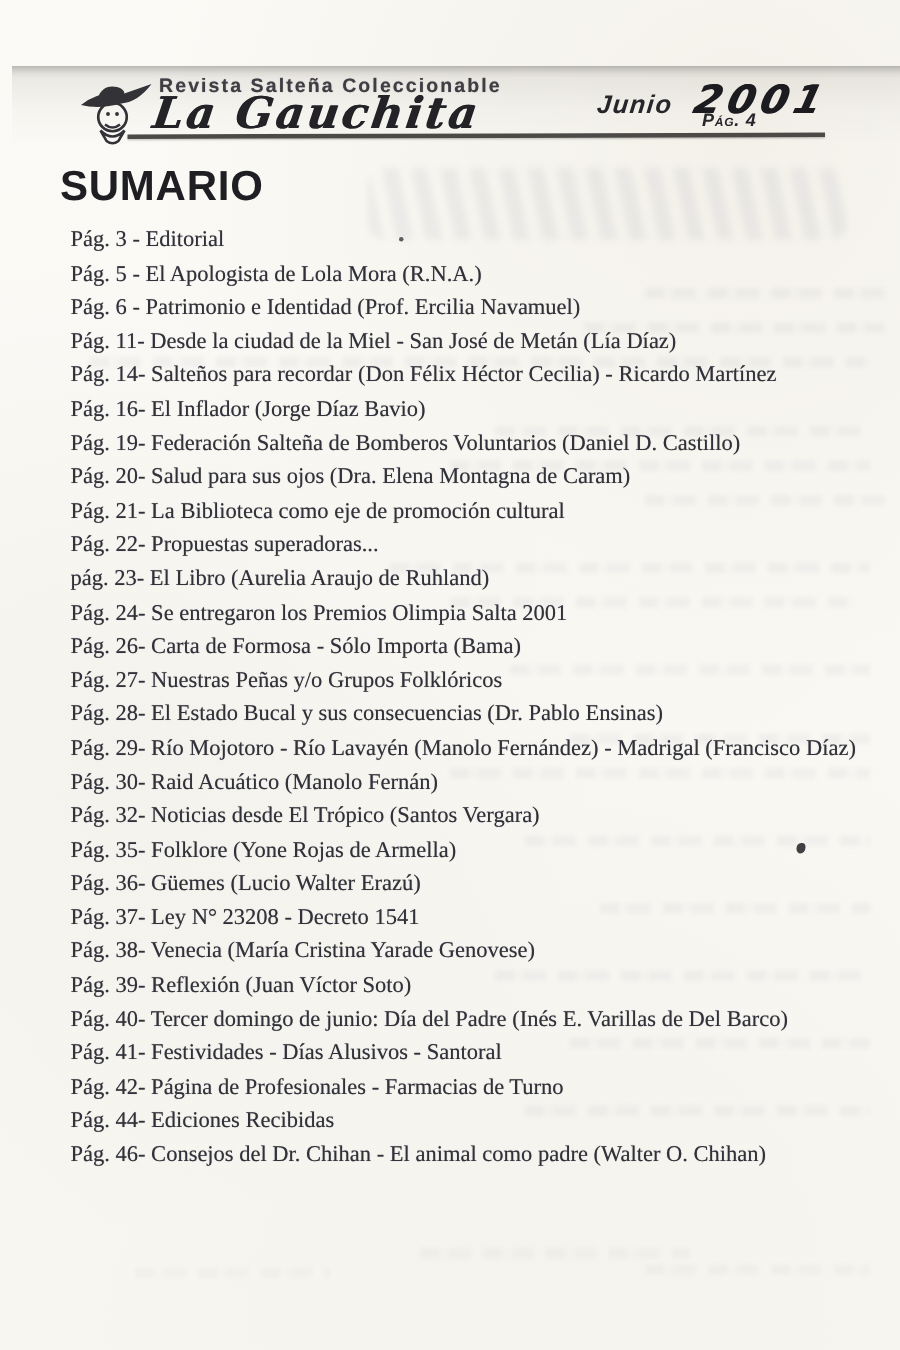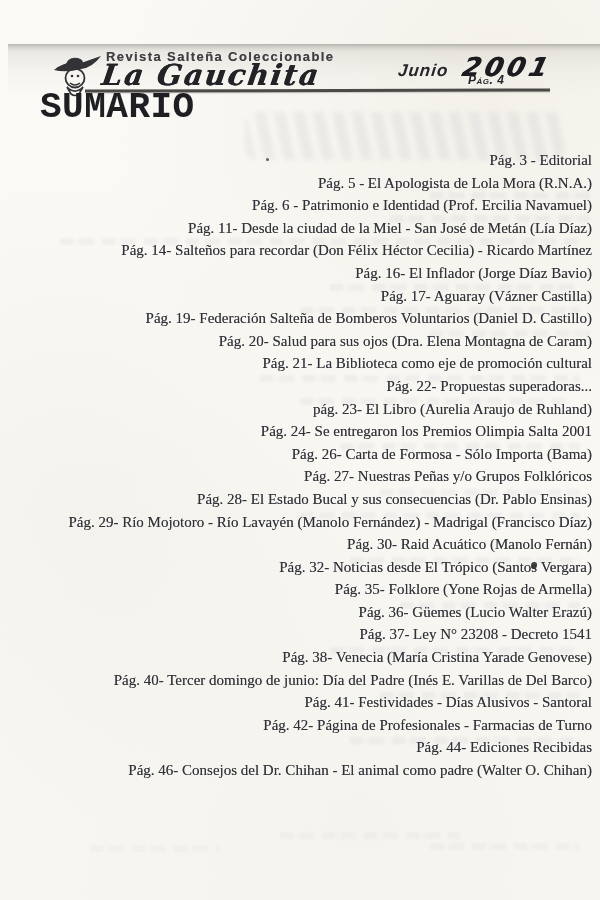--- a/index.html
+++ b/index.html
@@ -67,27 +67,27 @@
     font-family:"Liberation Sans", sans-serif;
     font-weight:bold; font-size:12px; letter-spacing:.5px;
     font-variant:small-caps; color:#26262b;font-style:italic;
   }
   .masthead-rule {
     position:absolute; left:85px; top:89px; width:465px; height:2.6px;
     background:#4b4a47; transform:rotate(-.15deg);
     box-shadow:0 1px 1px rgba(75,74,71,.25);
   }
   .section-title {
-    position:absolute; left:40px; top:87px;
-    font-family:Liberation Mono, monospace;
-    font-weight:bold; font-size:36px; letter-spacing:.5px;
+    position:absolute; left:40px; top:108px;
+    font-family:Liberation Sans, sans-serif;
+    font-weight:bold; font-size:28px; letter-spacing:.5px;
     color:#1e1e23;
   }
   .toc {
-    position:absolute; left:47px; top:149px; width:545px;text-align:right;
+    position:absolute; left:47px; top:149px; width:545px;
   }
   .toc-row {
     height:22.6px; line-height:22.6px;
     font-size:15px; color:#31313a; white-space:nowrap;
     text-shadow:0 0 .5px rgba(49,49,58,.55);
   }
   .toc-row.indent { padding-left:68px; }
   
   .ghost { position:absolute; pointer-events:none; }
   .ghost-title {
@@ -135,37 +135,37 @@
   <div class="section-title">SUMARIO</div>
 
   <div class="toc">
 
   <div class="toc-row">Pág. 3 - Editorial</div>
       <div class="toc-row">Pág. 5 - El Apologista de Lola Mora (R.N.A.)</div>
       <div class="toc-row">Pág. 6 - Patrimonio e Identidad (Prof. Ercilia Navamuel)</div>
       <div class="toc-row">Pág. 11- Desde la ciudad de la Miel - San José de Metán (Lía Díaz)</div>
       <div class="toc-row">Pág. 14- Salteños para recordar (Don Félix Héctor Cecilia) - Ricardo Martínez</div>
       <div class="toc-row">Pág. 16- El Inflador (Jorge Díaz Bavio)</div>
-      <div class="toc-row">Pág. 17- Aguaray (Vázner Castilla)</div>
       <div class="toc-row">Pág. 19- Federación Salteña de Bomberos Voluntarios (Daniel D. Castillo)</div>
       <div class="toc-row">Pág. 20- Salud para sus ojos (Dra. Elena Montagna de Caram)</div>
       <div class="toc-row">Pág. 21- La Biblioteca como eje de promoción cultural</div>
       <div class="toc-row">Pág. 22- Propuestas superadoras...</div>
       <div class="toc-row">pág. 23- El Libro (Aurelia Araujo de Ruhland)</div>
       <div class="toc-row">Pág. 24- Se entregaron los Premios Olimpia Salta 2001</div>
       <div class="toc-row">Pág. 26- Carta de Formosa - Sólo Importa (Bama)</div>
       <div class="toc-row">Pág. 27- Nuestras Peñas y/o Grupos Folklóricos</div>
       <div class="toc-row">Pág. 28- El Estado Bucal y sus consecuencias (Dr. Pablo Ensinas)</div>
       <div class="toc-row">Pág. 29- Río Mojotoro - Río Lavayén (Manolo Fernández) - Madrigal (Francisco Díaz)</div>
       <div class="toc-row">Pág. 30- Raid Acuático (Manolo Fernán)</div>
       <div class="toc-row">Pág. 32- Noticias desde El Trópico (Santos Vergara)</div>
       <div class="toc-row">Pág. 35- Folklore (Yone Rojas de Armella)</div>
       <div class="toc-row">Pág. 36- Güemes (Lucio Walter Erazú)</div>
       <div class="toc-row">Pág. 37- Ley N° 23208 - Decreto 1541</div>
       <div class="toc-row">Pág. 38- Venecia (María Cristina Yarade Genovese)</div>
+      <div class="toc-row">Pág. 39- Reflexión (Juan Víctor Soto)</div>
       <div class="toc-row">Pág. 40- Tercer domingo de junio: Día del Padre (Inés E. Varillas de Del Barco)</div>
       <div class="toc-row">Pág. 41- Festividades - Días Alusivos - Santoral</div>
       <div class="toc-row">Pág. 42- Página de Profesionales - Farmacias de Turno</div>
       <div class="toc-row">Pág. 44- Ediciones Recibidas</div>
       <div class="toc-row">Pág. 46- Consejos del Dr. Chihan - El animal como padre (Walter O. Chihan)</div>
     </div>
 
   <div class="ghost ghost-title"></div>
   <div class="ghost ghost-line" style="left:430px; top:192px; width:160px;"></div>
   <div class="ghost ghost-line" style="left:390px; top:215px; width:200px;"></div>

